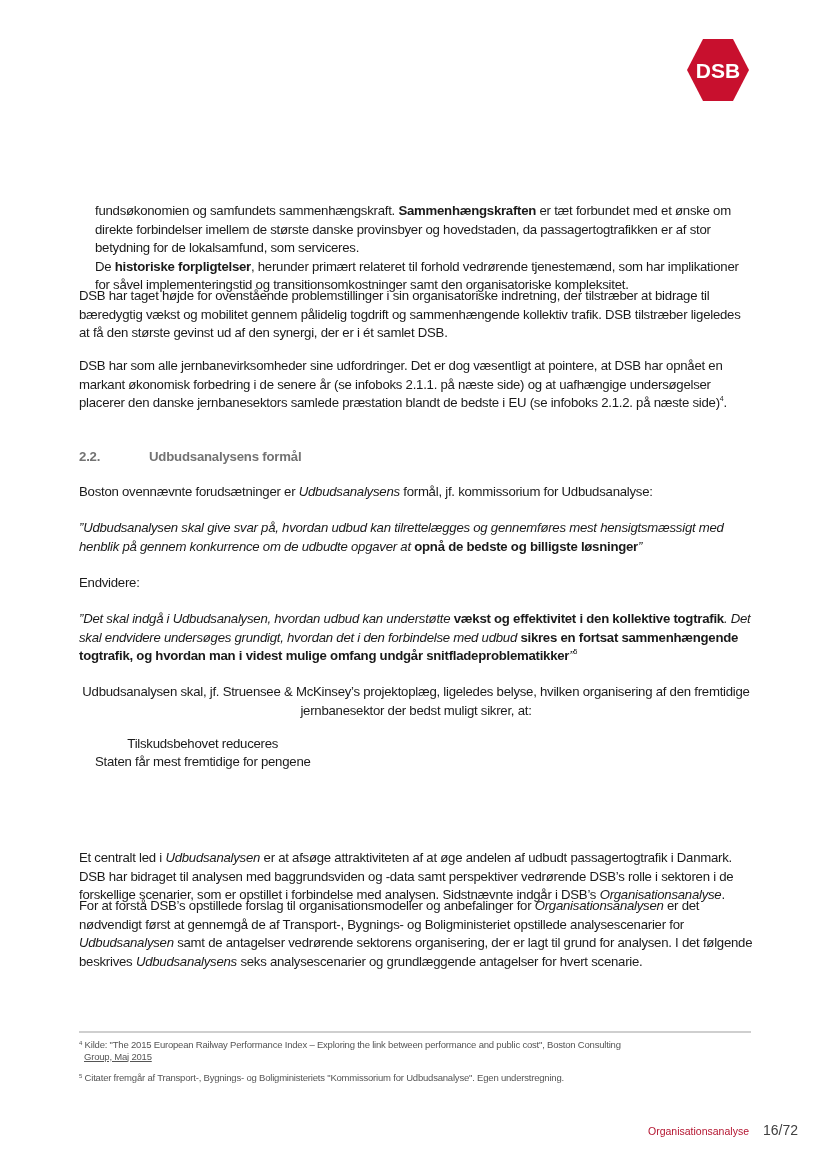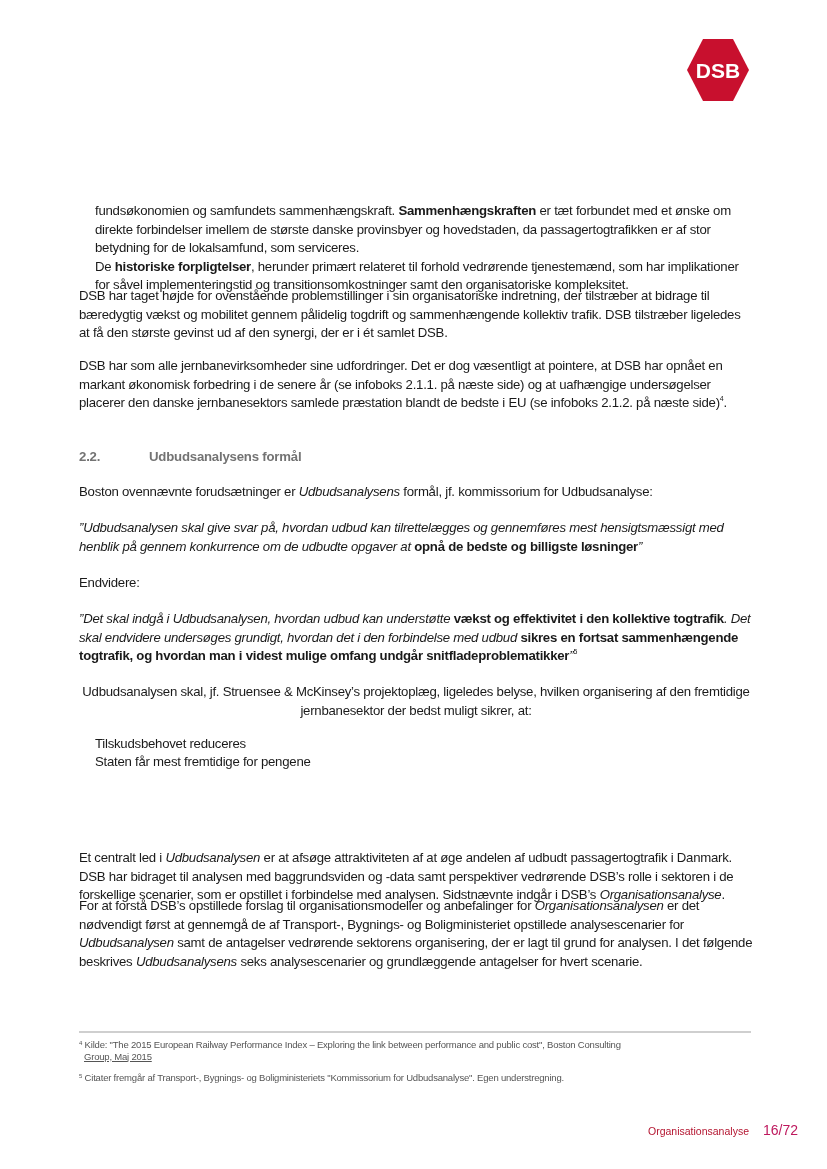--- a/index.html
+++ b/index.html
@@ -11,29 +11,29 @@
   .text { position: absolute; left: 79px; width: 674px; font-size: 13.2px; line-height: 18.6px;
           letter-spacing: -0.25px; font-stretch: condensed; }
   .text p { margin: 0; }
   .indent { left: 95px; width: 658px; }
   b { font-weight: bold; }
   i { font-style: italic; }
   sup { font-size: 7px; vertical-align: 6px; line-height: 0; }
   .heading { position: absolute; left: 79px; top: 449px; color: #737373; font-weight: bold;
              font-size: 13.2px; letter-spacing: -0.2px; }
   .heading .num { display: inline-block; width: 70px; }
-  .list { position: absolute; left: 95px; top: 735px; font-size: 13.2px; line-height: 17.5px; letter-spacing: -0.25px; }
+  .list { position: absolute; left: 95px; top: 735px; font-size: 13.2px; line-height: 17.5px; letter-spacing: -0.25px; text-align: center; }
   .list div { margin: 0; }
   .footnote-rule { position: absolute; left: 79px; top: 1031px; width: 672px; height: 2px; background: #cfcfcf; }
   .footnote { position: absolute; left: 79px; width: 672px; font-size: 9.5px; line-height: 11.5px; color: #555;
               letter-spacing: -0.2px; }
   .footnote .fn-num { font-size: 6px; vertical-align: 3px; }
   .fn-cont { padding-left: 5px; text-decoration: underline; }
   .footer-label { position: absolute; left: 648px; top: 1125px; font-size: 10.5px; color: #b41530; }
-  .footer-page { position: absolute; left: 763px; top: 1122px; font-size: 14px; color: #be185d; }
+  .footer-page { position: absolute; left: 763px; top: 1122px; font-size: 14px; color: #404040; }
 </style>
 </head>
 <body>
 
 <div class="page">
 
   <div class="logo">
     <svg width="64" height="64" viewBox="0 0 64 64">
       <polygon points="17,1 47,1 63,32 47,63 17,63 1,32" fill="#c8102e"></polygon>
       <text x="32" y="40" text-anchor="middle" font-family="Liberation Sans, sans-serif" font-weight="bold" font-size="21" fill="#ffffff">DSB</text>

